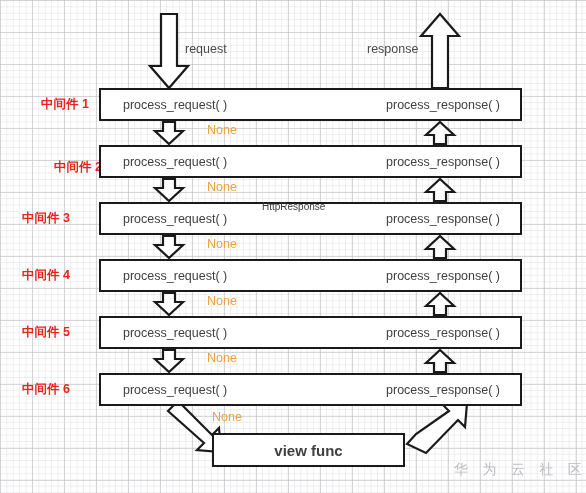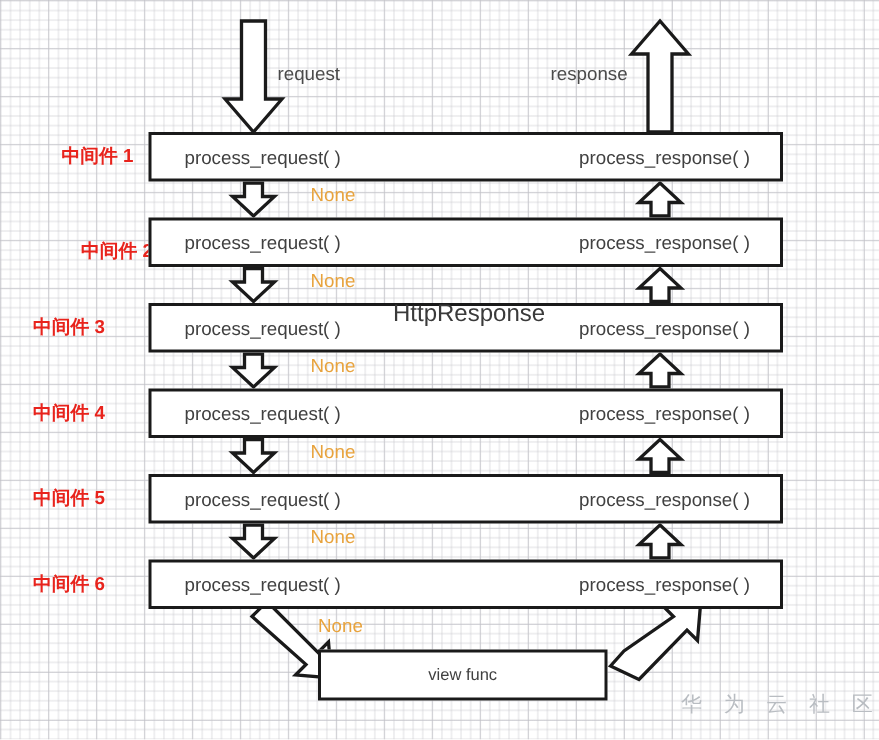--- a/index.html
+++ b/index.html
@@ -79,40 +79,41 @@
     margin-left: 20px;
   }
   .flow-label {
     position: absolute;
     font-size: 12.5px;
     color: #4a4a4a;
     white-space: nowrap;
   }
   .resp-label {
     position: absolute;
-    font-size: 16px;
+    font-size: 10px;
     color: #3a3a3a;
     white-space: nowrap;
   }
   .view-box {
     position: absolute;
     box-sizing: border-box;
     border: 2.5px solid #1a1a1a;
     background: #ffffff;
     left: 212px;
     top: 433px;
     width: 193px;
     height: 34px;
     display: flex;
     align-items: center;
     justify-content: center;
   }
   .view-box span {
-    font-size: 11px;
+    font-size: 15px;
     color: #404040;
+    font-weight: bold;
   }
   .watermark {
     position: absolute;
     left: 454px;
     top: 461px;
     font-size: 14px;
     letter-spacing: 5px;
     color: #b9bdc2;
     font-family: "DejaVu Sans", "Liberation Sans", sans-serif;
     white-space: nowrap;

